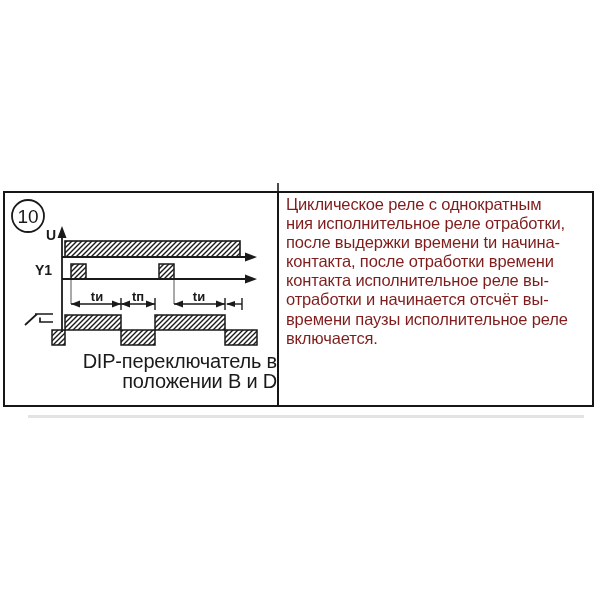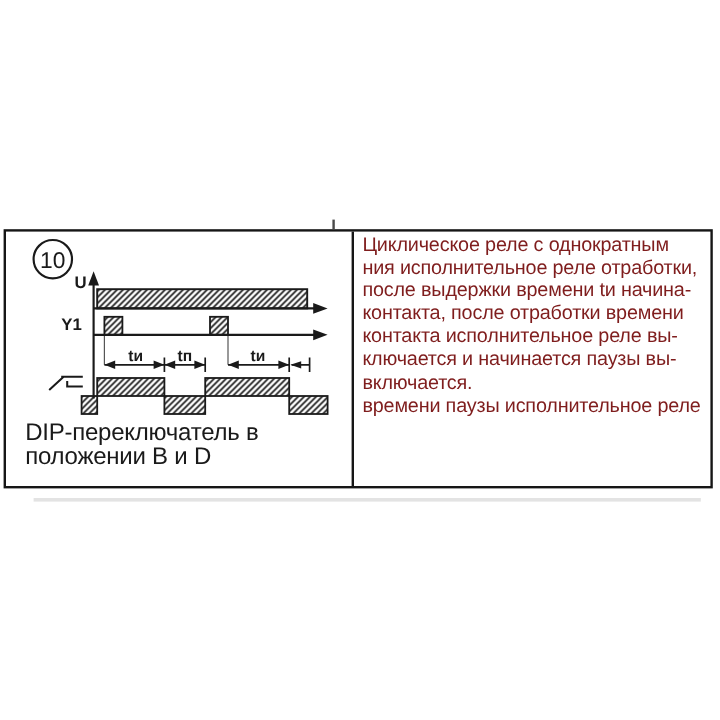--- a/index.html
+++ b/index.html
@@ -10,26 +10,26 @@
     color:#1a1a1a;
     overflow:hidden;
   }
   .panel{
     position:absolute;left:3px;top:191px;width:591px;height:216px;
     box-sizing:border-box;border:2px solid #161616;background:#ffffff;
     display:flex;
   }
   .panel-left{
     position:relative;width:274px;box-sizing:border-box;
-    border-right:2px solid #161616;flex:0 0 auto;margin-left:16px;
+    border-right:2px solid #161616;flex:0 0 auto;
   }
   .panel-left svg{position:absolute;left:0;top:0;}
   .caption{
     position:absolute;left:0;top:158px;width:100%;
-    text-align:left;font-size:20px;line-height:20px;
+    text-align:right;font-size:20px;line-height:20px;
     color:#1a1a1a;letter-spacing:-0.2px;
   }
   .panel-right{
     flex:1 1 auto;box-sizing:border-box;
     padding:2px 2px 0 7px;overflow:hidden;
   }
   .desc-line{
     font-size:16.5px;line-height:19.1px;letter-spacing:-0.15px;
     white-space:nowrap;color:#7f1d1d;
   }
@@ -112,22 +112,22 @@
     </div>
   </div>
 
   <div class="panel-right">
     <div>
         <div class="desc-line">Циклическое реле с однократным</div>
         <div class="desc-line">ния исполнительное реле отработки,</div>
         <div class="desc-line">после выдержки времени tи начина-</div>
         <div class="desc-line">контакта, после отработки времени</div>
         <div class="desc-line">контакта исполнительное реле вы-</div>
-        <div class="desc-line">ключается и начинается паузы вы-</div>
+        <div class="desc-line">отработки и начинается отсчёт вы-</div>
+        <div class="desc-line">времени паузы исполнительное реле</div>
         <div class="desc-line">включается.</div>
-        <div class="desc-line">времени паузы исполнительное реле</div>
       </div>
   </div>
 
 </div>
 
 <div class="artifact-tick"></div>
 <div class="artifact-bottom"></div>
 
 </body></html>

